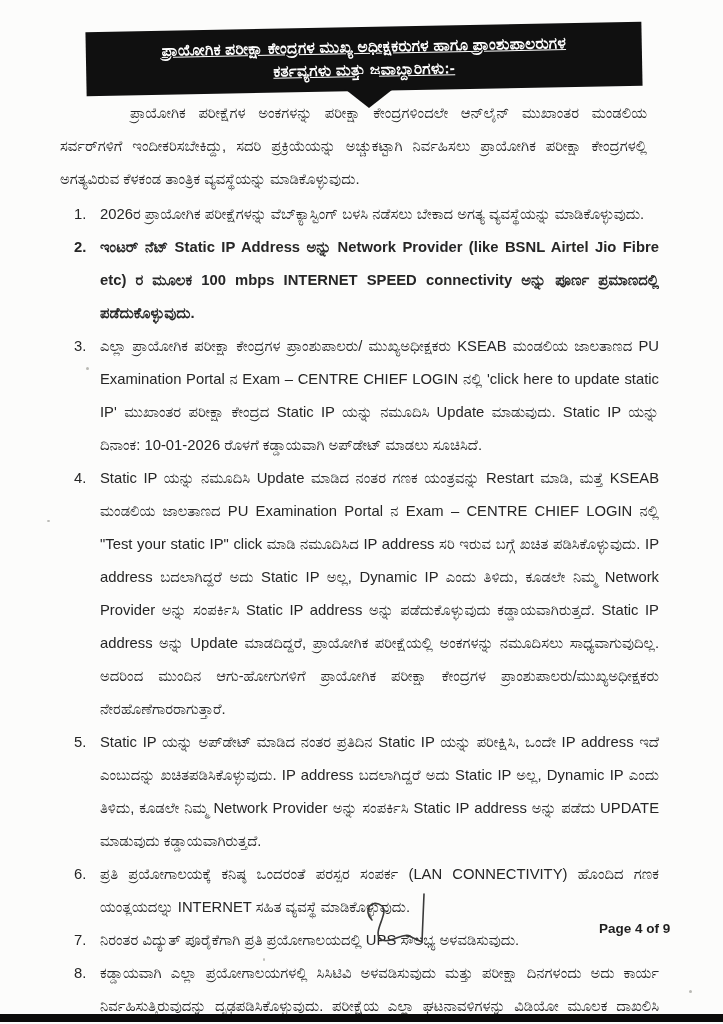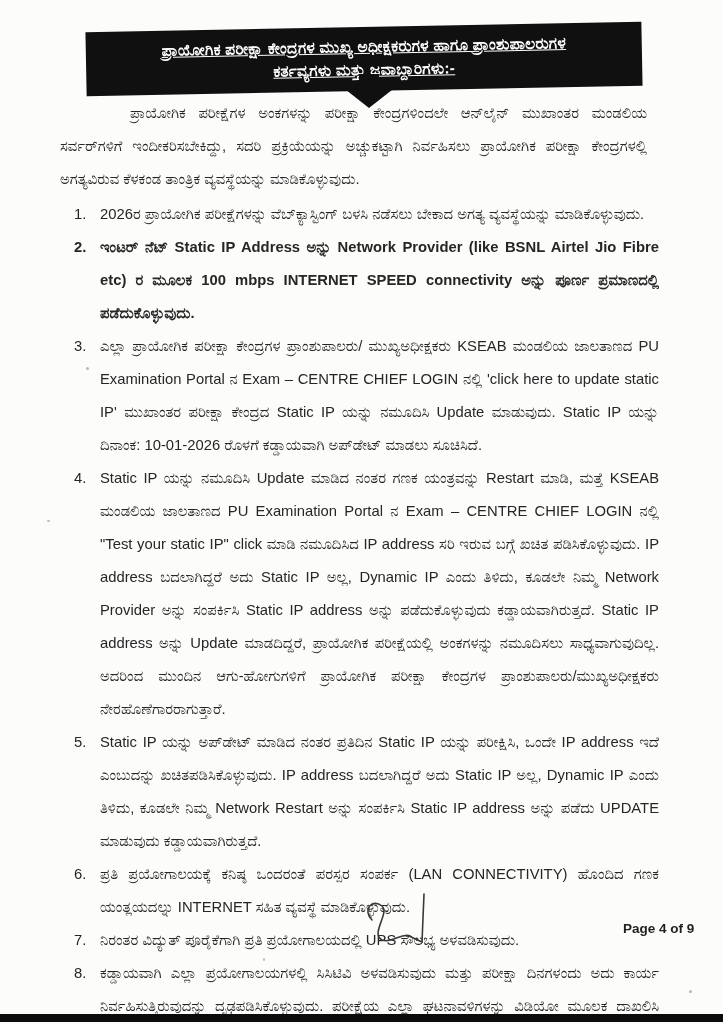--- a/index.html
+++ b/index.html
@@ -90,21 +90,21 @@
   }
 
   
   .signature {
     position: absolute;
     left: 356px;
     top: 890px;
   }
   .page-label {
     position: absolute;
-    left: 623px;
+    left: 599px;
     top: 921px;
     font-weight: bold;
     font-size: 13.5px;
     color: #1f1f1f;
   }
   .bottom-bar {
     position: absolute;
     left: 0;
     bottom: 2px;
     width: 100%;
@@ -157,21 +157,21 @@
       <span class="text">ಎಲ್ಲಾ ಪ್ರಾಯೋಗಿಕ ಪರೀಕ್ಷಾ ಕೇಂದ್ರಗಳ ಪ್ರಾಂಶುಪಾಲರು/ ಮುಖ್ಯಅಧೀಕ್ಷಕರು KSEAB ಮಂಡಲಿಯ ಜಾಲತಾಣದ PU Examination Portal ನ Exam – CENTRE CHIEF LOGIN ನಲ್ಲಿ 'click here to update static IP' ಮುಖಾಂತರ ಪರೀಕ್ಷಾ ಕೇಂದ್ರದ Static IP ಯನ್ನು ನಮೂದಿಸಿ Update ಮಾಡುವುದು. Static IP ಯನ್ನು ದಿನಾಂಕ: 10-01-2026 ರೊಳಗೆ ಕಡ್ಡಾಯವಾಗಿ ಅಪ್‌ಡೇಟ್ ಮಾಡಲು ಸೂಚಿಸಿದೆ.</span>
     </div>
 
     <div class="item">
       <span class="num">4.</span>
       <span class="text">Static IP ಯನ್ನು ನಮೂದಿಸಿ Update ಮಾಡಿದ ನಂತರ ಗಣಕ ಯಂತ್ರವನ್ನು Restart ಮಾಡಿ, ಮತ್ತೆ KSEAB ಮಂಡಲಿಯ ಜಾಲತಾಣದ PU Examination Portal ನ Exam – CENTRE CHIEF LOGIN ನಲ್ಲಿ "Test your static IP" click ಮಾಡಿ ನಮೂದಿಸಿದ IP address ಸರಿ ಇರುವ ಬಗ್ಗೆ ಖಚಿತ ಪಡಿಸಿಕೊಳ್ಳುವುದು.  IP address ಬದಲಾಗಿದ್ದರೆ ಅದು Static IP ಅಲ್ಲ, Dynamic IP ಎಂದು ತಿಳಿದು, ಕೂಡಲೇ ನಿಮ್ಮ Network Provider ಅನ್ನು ಸಂಪರ್ಕಿಸಿ Static IP address ಅನ್ನು ಪಡೆದುಕೊಳ್ಳುವುದು ಕಡ್ಡಾಯವಾಗಿರುತ್ತದೆ.  Static IP address ಅನ್ನು Update ಮಾಡದಿದ್ದರೆ, ಪ್ರಾಯೋಗಿಕ ಪರೀಕ್ಷೆಯಲ್ಲಿ ಅಂಕಗಳನ್ನು ನಮೂದಿಸಲು ಸಾಧ್ಯವಾಗುವುದಿಲ್ಲ. ಅದರಿಂದ ಮುಂದಿನ ಆಗು-ಹೋಗುಗಳಿಗೆ ಪ್ರಾಯೋಗಿಕ ಪರೀಕ್ಷಾ ಕೇಂದ್ರಗಳ ಪ್ರಾಂಶುಪಾಲರು/ಮುಖ್ಯಅಧೀಕ್ಷಕರು ನೇರಹೊಣೆಗಾರರಾಗುತ್ತಾರೆ.</span>
     </div>
 
     <div class="item">
       <span class="num">5.</span>
-      <span class="text">Static IP ಯನ್ನು ಅಪ್‌ಡೇಟ್ ಮಾಡಿದ ನಂತರ ಪ್ರತಿದಿನ Static IP ಯನ್ನು ಪರೀಕ್ಷಿಸಿ, ಒಂದೇ IP address ಇದೆ ಎಂಬುದನ್ನು ಖಚಿತಪಡಿಸಿಕೊಳ್ಳುವುದು.  IP address ಬದಲಾಗಿದ್ದರೆ ಅದು Static IP ಅಲ್ಲ, Dynamic IP ಎಂದು ತಿಳಿದು, ಕೂಡಲೇ ನಿಮ್ಮ Network Restart ಅನ್ನು ಸಂಪರ್ಕಿಸಿ Static IP address ಅನ್ನು ಪಡೆದು UPDATE ಮಾಡುವುದು ಕಡ್ಡಾಯವಾಗಿರುತ್ತದೆ.</span>
+      <span class="text">Static IP ಯನ್ನು ಅಪ್‌ಡೇಟ್ ಮಾಡಿದ ನಂತರ ಪ್ರತಿದಿನ Static IP ಯನ್ನು ಪರೀಕ್ಷಿಸಿ, ಒಂದೇ IP address ಇದೆ ಎಂಬುದನ್ನು ಖಚಿತಪಡಿಸಿಕೊಳ್ಳುವುದು.  IP address ಬದಲಾಗಿದ್ದರೆ ಅದು Static IP ಅಲ್ಲ, Dynamic IP ಎಂದು ತಿಳಿದು, ಕೂಡಲೇ ನಿಮ್ಮ Network Provider ಅನ್ನು ಸಂಪರ್ಕಿಸಿ Static IP address ಅನ್ನು ಪಡೆದು UPDATE ಮಾಡುವುದು ಕಡ್ಡಾಯವಾಗಿರುತ್ತದೆ.</span>
     </div>
 
     <div class="item">
       <span class="num">6.</span>
       <span class="text">ಪ್ರತಿ ಪ್ರಯೋಗಾಲಯಕ್ಕೆ ಕನಿಷ್ಠ ಒಂದರಂತೆ ಪರಸ್ಪರ ಸಂಪರ್ಕ (LAN CONNECTIVITY) ಹೊಂದಿದ ಗಣಕ ಯಂತ್ಲಯದಲ್ನು INTERNET ಸಹಿತ ವ್ಯವಸ್ಥೆ ಮಾಡಿಕೊಳ್ಳುವುದು.</span>
     </div>
 
     <div class="item">
       <span class="num">7.</span>
       <span class="text">ನಿರಂತರ ವಿದ್ಯುತ್ ಪೂರೈಕೆಗಾಗಿ ಪ್ರತಿ ಪ್ರಯೋಗಾಲಯದಲ್ಲಿ UPS ಸೌಲಭ್ಯ ಅಳವಡಿಸುವುದು.</span>

